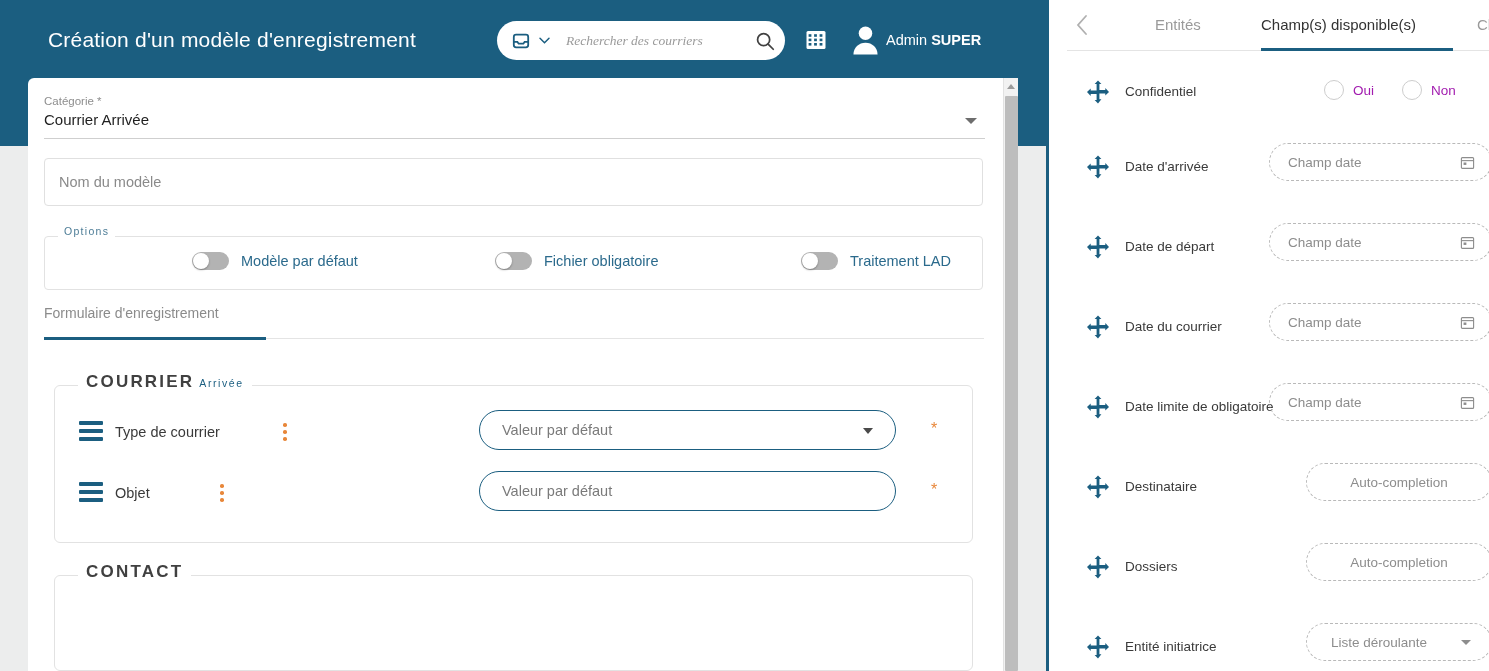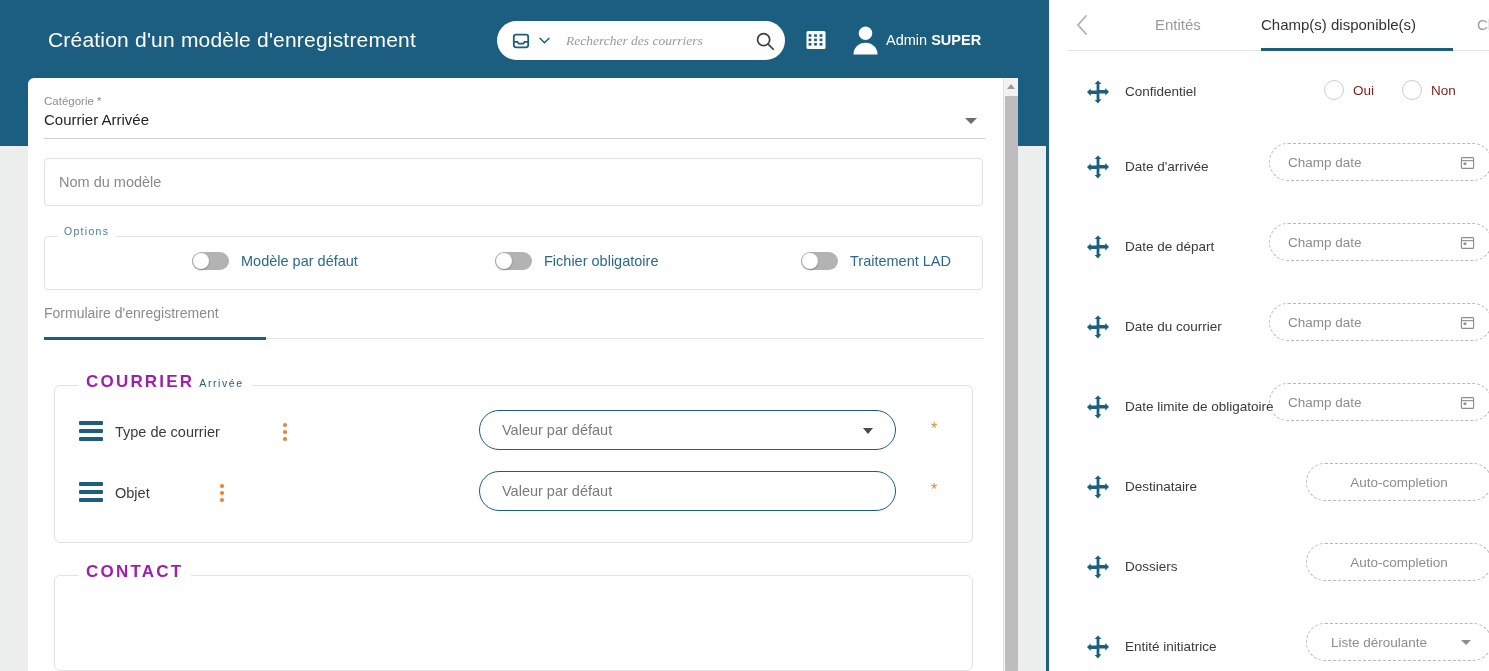--- a/index.html
+++ b/index.html
@@ -147,21 +147,21 @@
     position: absolute;
     border: 1px solid #e2e2e2; border-radius: 6px;
   }
   #courrier-sect { left: 54px; top: 385px; width: 919px; height: 158px; }
   .sect-legend {
     position: absolute; background: #ffffff; padding: 0 8px;
     white-space: nowrap;
   }
   #courrier-legend { left: 78px; top: 372px; }
   .sect-title {
-    font-size: 17px; font-weight: bold; color: #a21caf;
+    font-size: 17px; font-weight: bold; color: #404040;
     letter-spacing: 2.2px;
   }
   .sect-sub {
     font-size: 10.5px; color: #1b5e80; letter-spacing: 1.6px;
     margin-left: 5px;
   }
   #contact-sect { left: 54px; top: 575px; width: 919px; height: 96px; }
   #contact-legend { left: 78px; top: 562px; }
 
   
@@ -266,21 +266,21 @@
     position: absolute; right: 20px; top: 16px;
     width: 0; height: 0;
     border-left: 5px solid transparent; border-right: 5px solid transparent;
     border-top: 5.5px solid #8d8d8d;
   }
   .radio-group { position: absolute; top: 12px; display: flex; align-items: center; }
   .radio-o {
     width: 20px; height: 20px; border-radius: 50%;
     border: 1.6px solid #cdcdcd; flex: 0 0 auto; cursor: pointer;
   }
-  .radio-lbl { margin-left: 9px; font-size: 13.5px; color: #7f1d1d; }
+  .radio-lbl { margin-left: 9px; font-size: 13.5px; color: #a21caf; }
 </style>
 </head>
 <body>
 
 <div id="app">
 
   <div id="left-region">
 
     <div class="header-bar"></div>
     <div class="header-blue-ext"></div>

